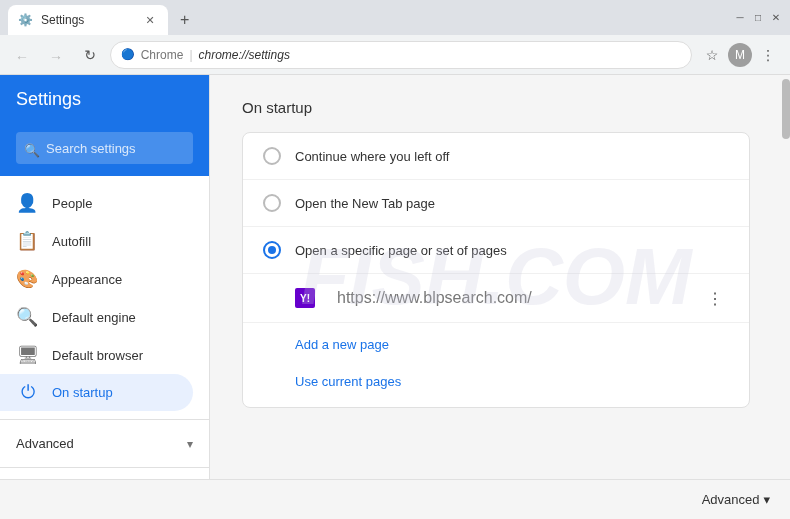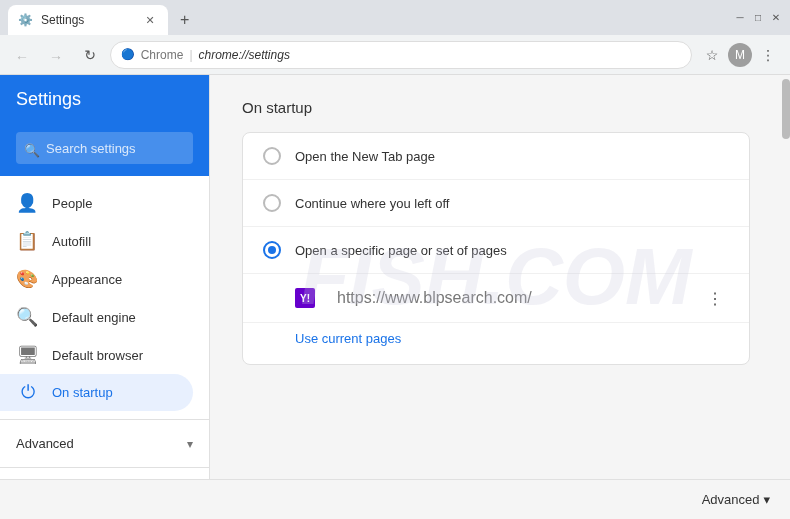--- a/index.html
+++ b/index.html
@@ -180,41 +180,44 @@
 
     <div class="main-content">
       <div class="watermark">FISH.COM</div>
 
       <div class="section-title">On startup</div>
 
       <div class="settings-card">
 
         <div class="radio-option">
           <div class="radio-circle"></div>
-          <span class="radio-label">Open the New Tab page</span>
+          <span class="radio-label">Continue where you left off</span>
         </div>
 
         <div class="radio-option">
           <div class="radio-circle"></div>
-          <span class="radio-label">Continue where you left off</span>
+          <span class="radio-label">Open the New Tab page</span>
         </div>
 
         <div class="radio-option">
           <div class="radio-circle checked"></div>
           <span class="radio-label">Open a specific page or set of pages</span>
         </div>
 
         <div class="startup-url-row">
           <div class="url-favicon">Y!</div>
           <div class="url-text">
             <div class="url-line2">https://www.blpsearch.com/</div>
           </div>
           <button class="url-menu-btn">⋮</button>
         </div>
 
+        <div class="card-action">
+          <button class="link-btn">Add a new page</button>
+        </div>
 
         <div class="card-action" style="padding-top:4px; padding-bottom:14px;">
           <button class="link-btn">Use current pages</button>
         </div>
       </div>
     </div>
 
     <div style="width:8px; background:#f5f5f5; position:relative; flex-shrink:0;">
       <div style="position:absolute; top:4px; right:0; width:8px; height:60px; background:#bbb; border-radius:4px;"></div>
     </div>

